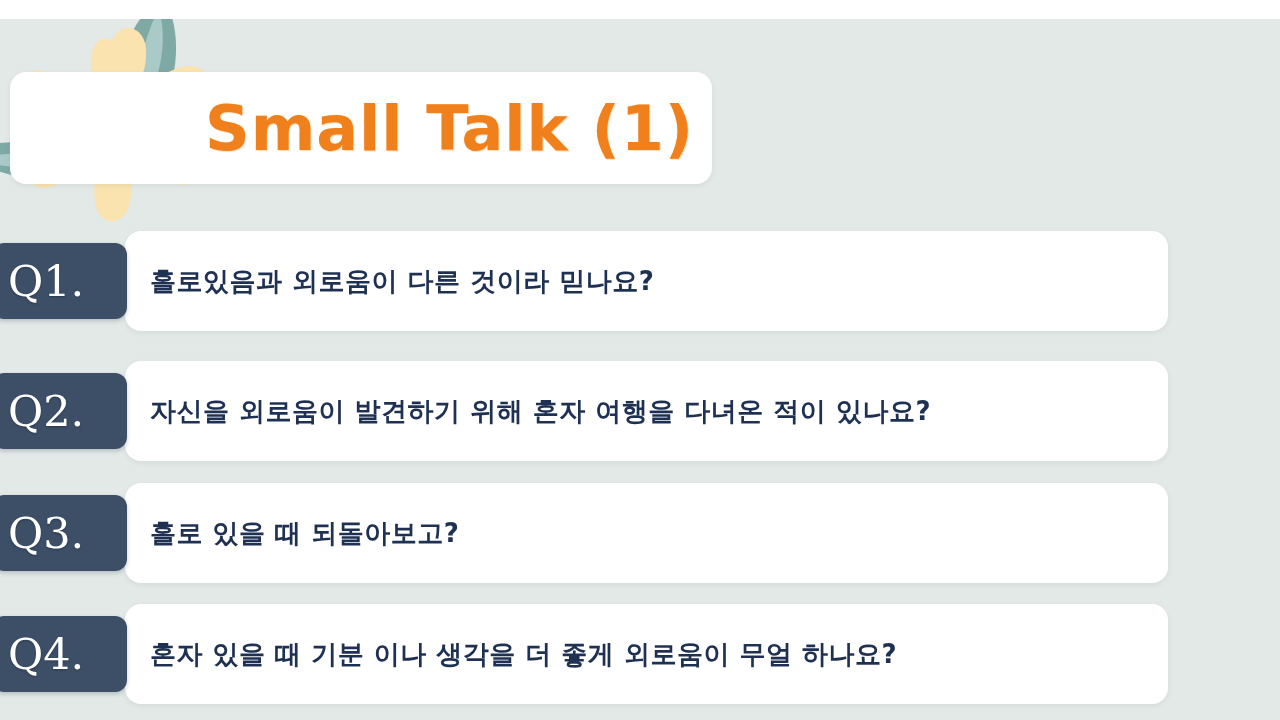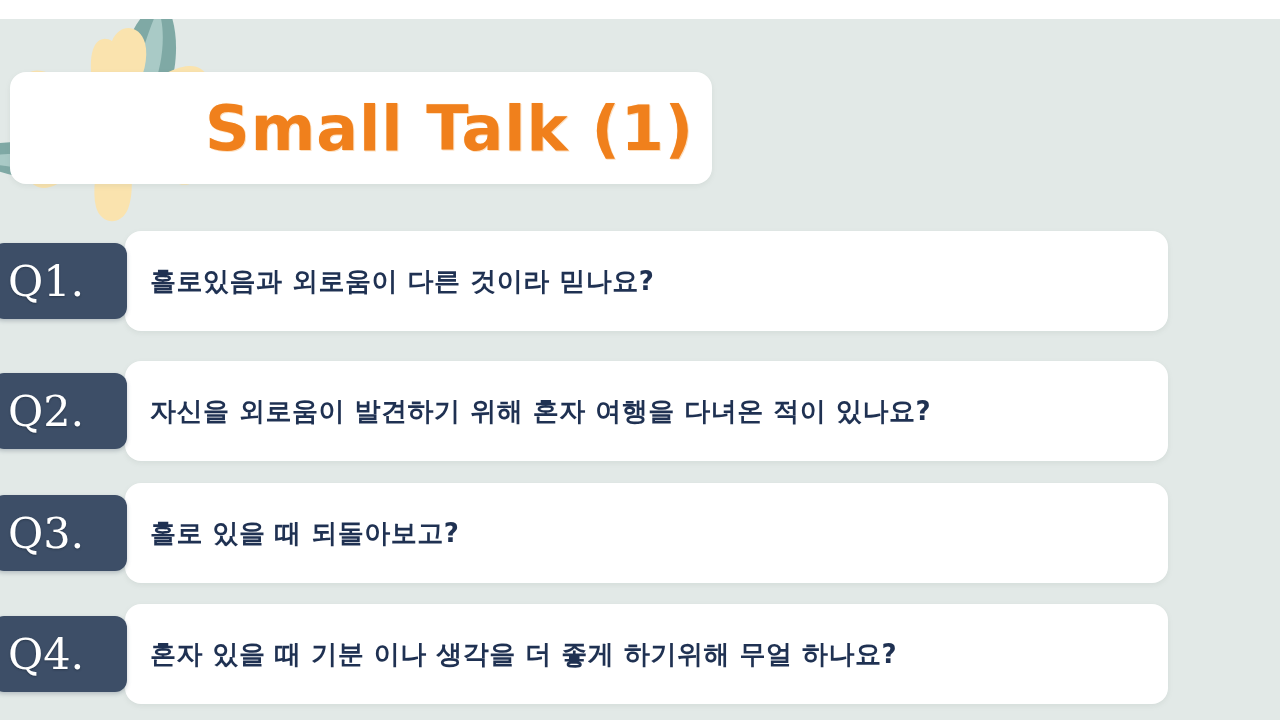--- a/index.html
+++ b/index.html
@@ -197,16 +197,16 @@
       <span class="qbadge-label">Q3.</span>
     </div>
     <div class="qtext">홀로 있을 때 되돌아보고?</div>
   </div>
 
   <div class="qrow" id="row-4">
     <div class="qcard"></div>
     <div class="qbadge">
       <span class="qbadge-label">Q4.</span>
     </div>
-    <div class="qtext">혼자 있을 때 기분 이나 생각을 더 좋게 하기위해 무얼 하나요?</div>
+    <div class="qtext">혼자 있을 때 기분 이나 생각을 더 좋게 외로움이 무얼 하나요?</div>
   </div>
 
 </div>
 
 </body></html>

